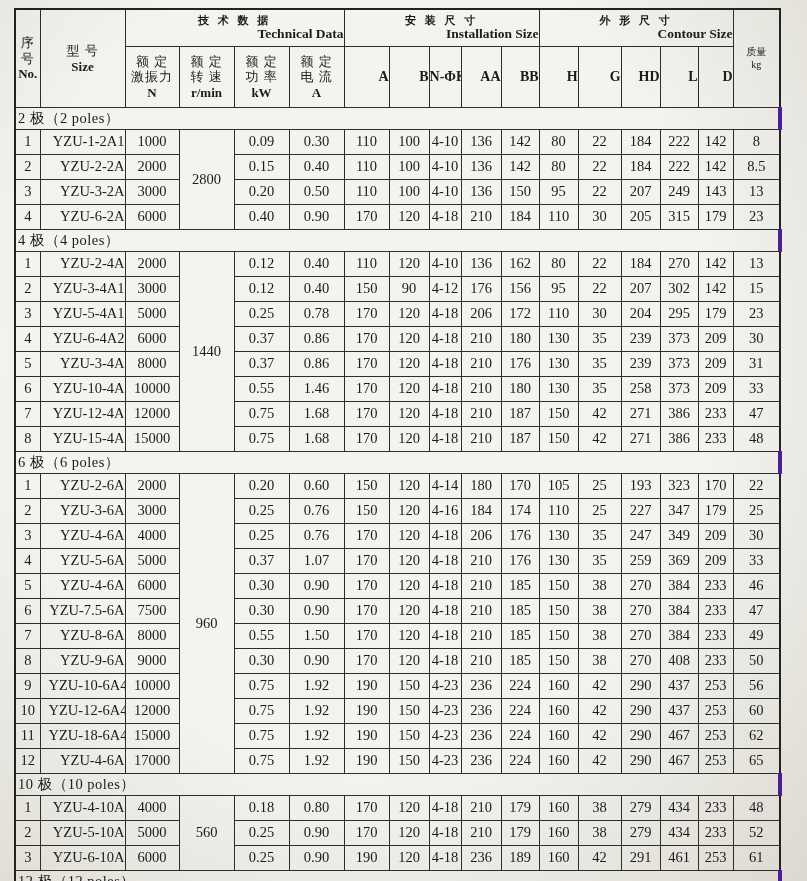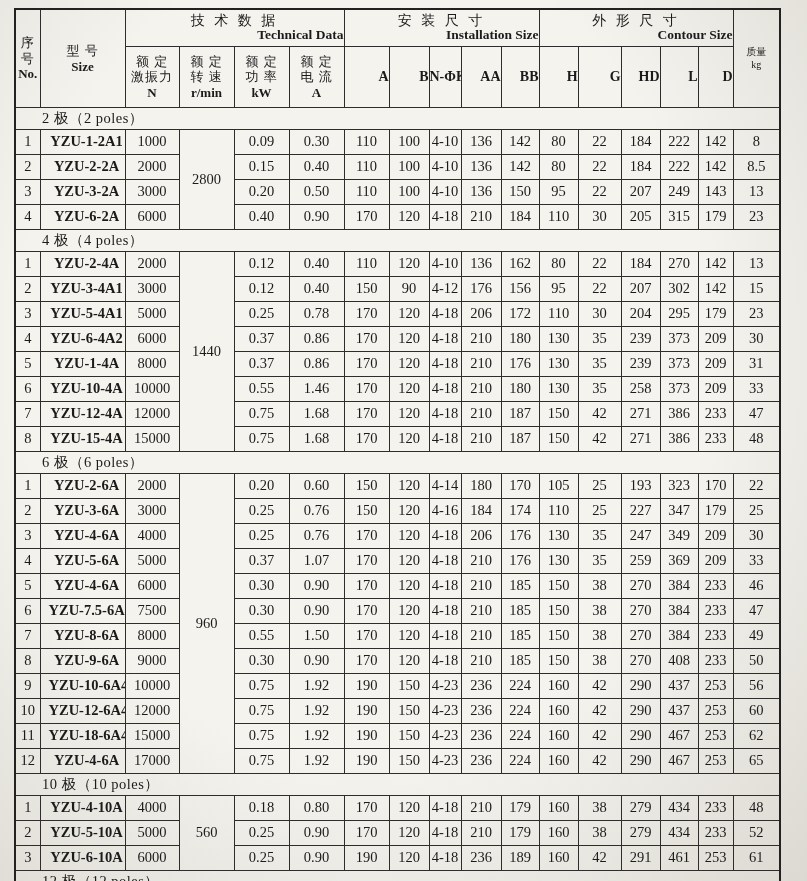--- a/index.html
+++ b/index.html
@@ -25,36 +25,36 @@
     font-weight:normal;
     font-size:14.5px;
     line-height:1.05;
     overflow:hidden;
     white-space:nowrap;
   }
   .spec-table{border:2px solid #232220;}
   .spec-table tr.hrow1 th{height:36px;}
   .spec-table tr.hrow2 th{height:60px;text-align:right;}
   .zh{font-size:13px;letter-spacing:1px;}
-  .zh-group{font-size:14px;letter-spacing:3px;font-weight:400;}
+  .zh-group{font-size:11px;letter-spacing:3px;font-weight:700;}
   .en-group{font-size:13.5px;font-weight:700;letter-spacing:0px;text-align:right;}
   .unit{font-size:13px;font-weight:600;}
   .vstack{display:flex;flex-direction:column;align-items:center;justify-content:center;gap:2px;}
   .hrow2 .letter{font-size:14px;font-weight:600;}
   tr.section-row td{
     height:21px;
     text-align:left;
-    padding-left:26px;
+    padding-left:2px;
     font-size:14px;
     letter-spacing:0.5px;
     border-left:1px solid #2e2d2b;
-    border-right:1px solid #4c1d95;
+    border-right:4px solid #4c1d95;
   }
   tr.data-row td{height:24px;}
-  tr.data-row td.left{text-align:center;padding-left:8px;font-weight:bold;}
+  tr.data-row td.left{text-align:right;padding-left:8px;}
   .spec-table tbody td{font-size:14.5px;}
   .mass-head{font-size:10px;font-weight:400;text-align:right;}
 </style>
 </head>
 <body>
 
 <div class="page">
   <table class="spec-table">
     <colgroup>
       <col style="width:25px">
@@ -298,21 +298,21 @@
           <td>180</td>
           <td>130</td>
           <td>35</td>
           <td>239</td>
           <td>373</td>
           <td>209</td>
           <td>30</td>
         </tr>
         <tr class="data-row">
           <td>5</td>
-          <td class="left">YZU-1-4A</td>
+          <td class="left">YZU-3-4A</td>
           <td>8000</td>
           <td>0.37</td>
           <td>0.86</td>
           <td>170</td>
           <td>120</td>
           <td>4-18</td>
           <td>210</td>
           <td>176</td>
           <td>130</td>
           <td>35</td>

